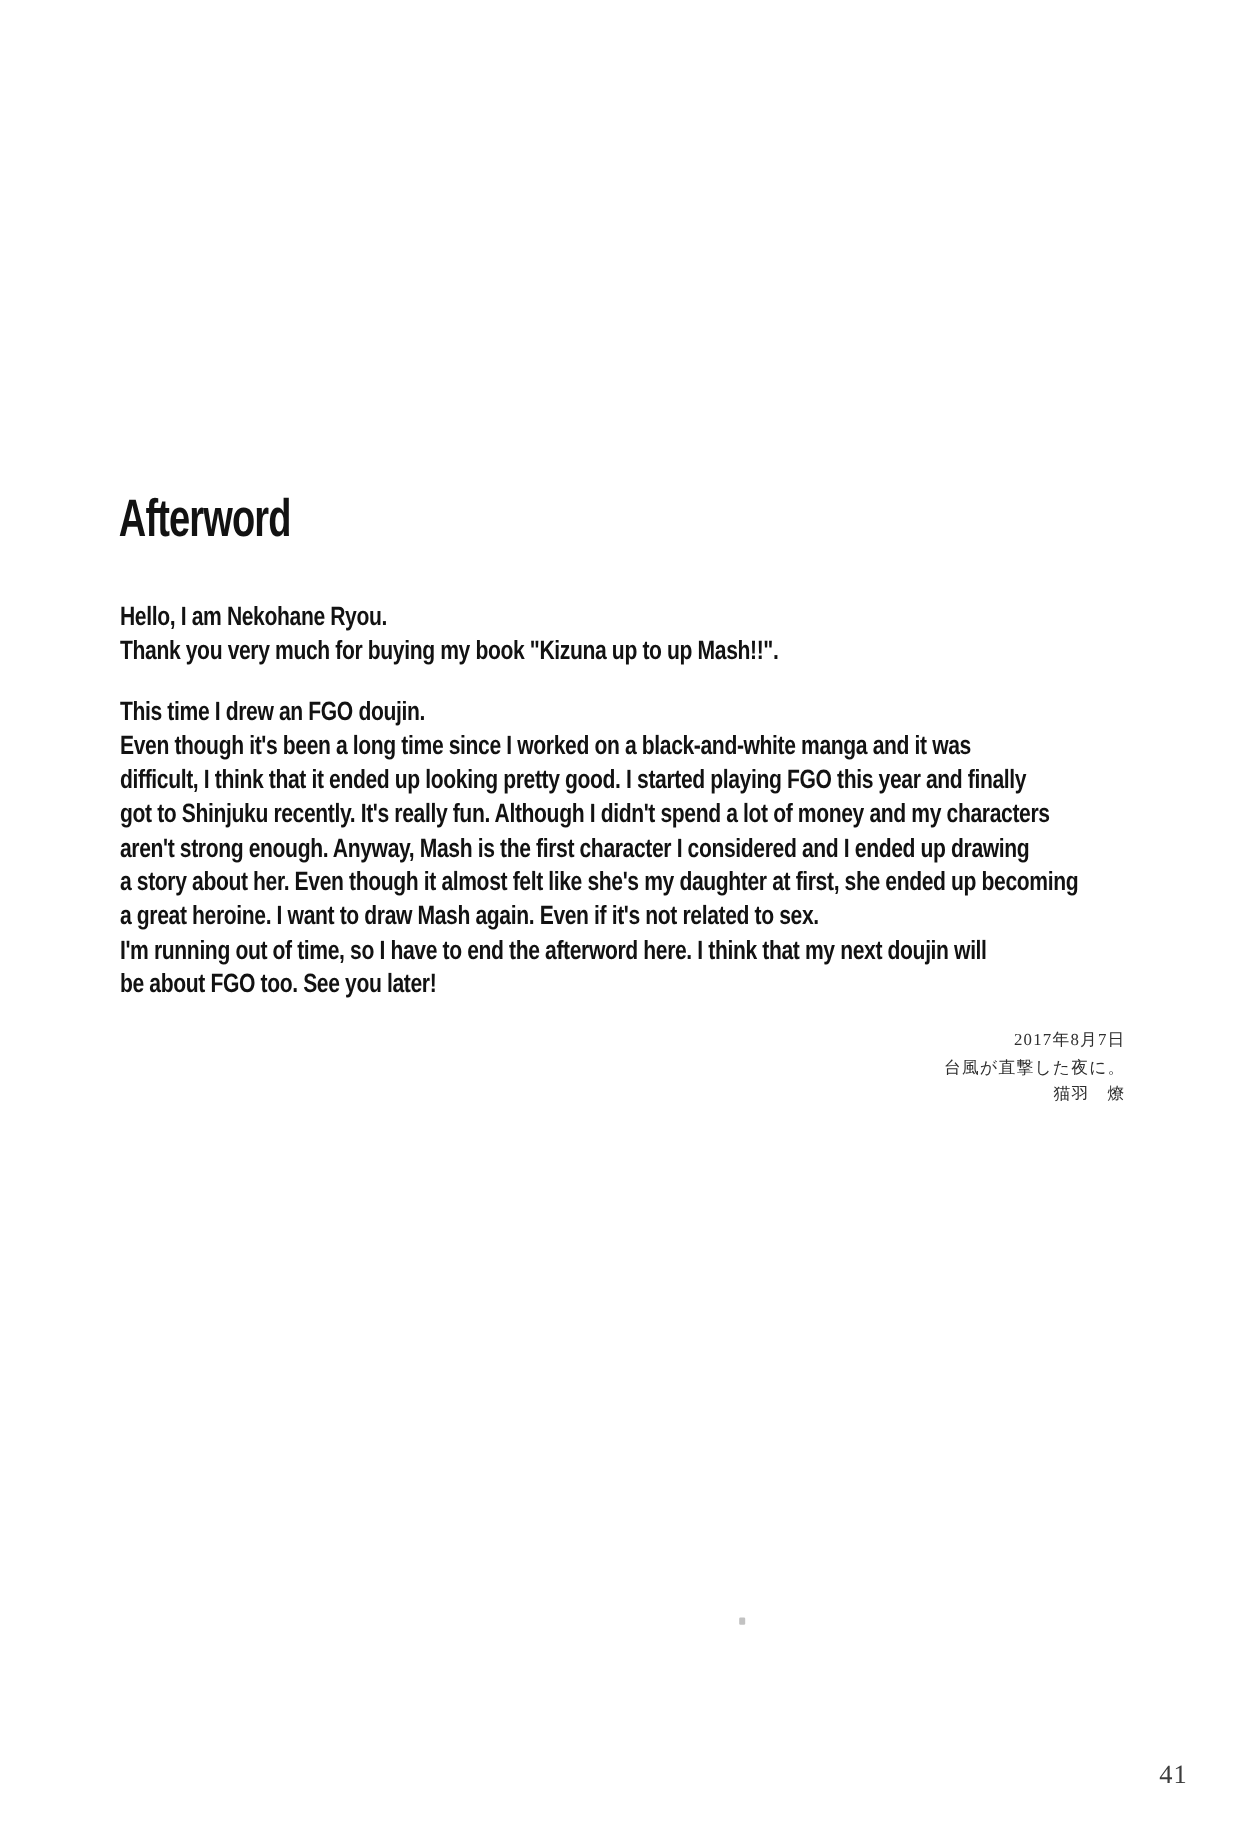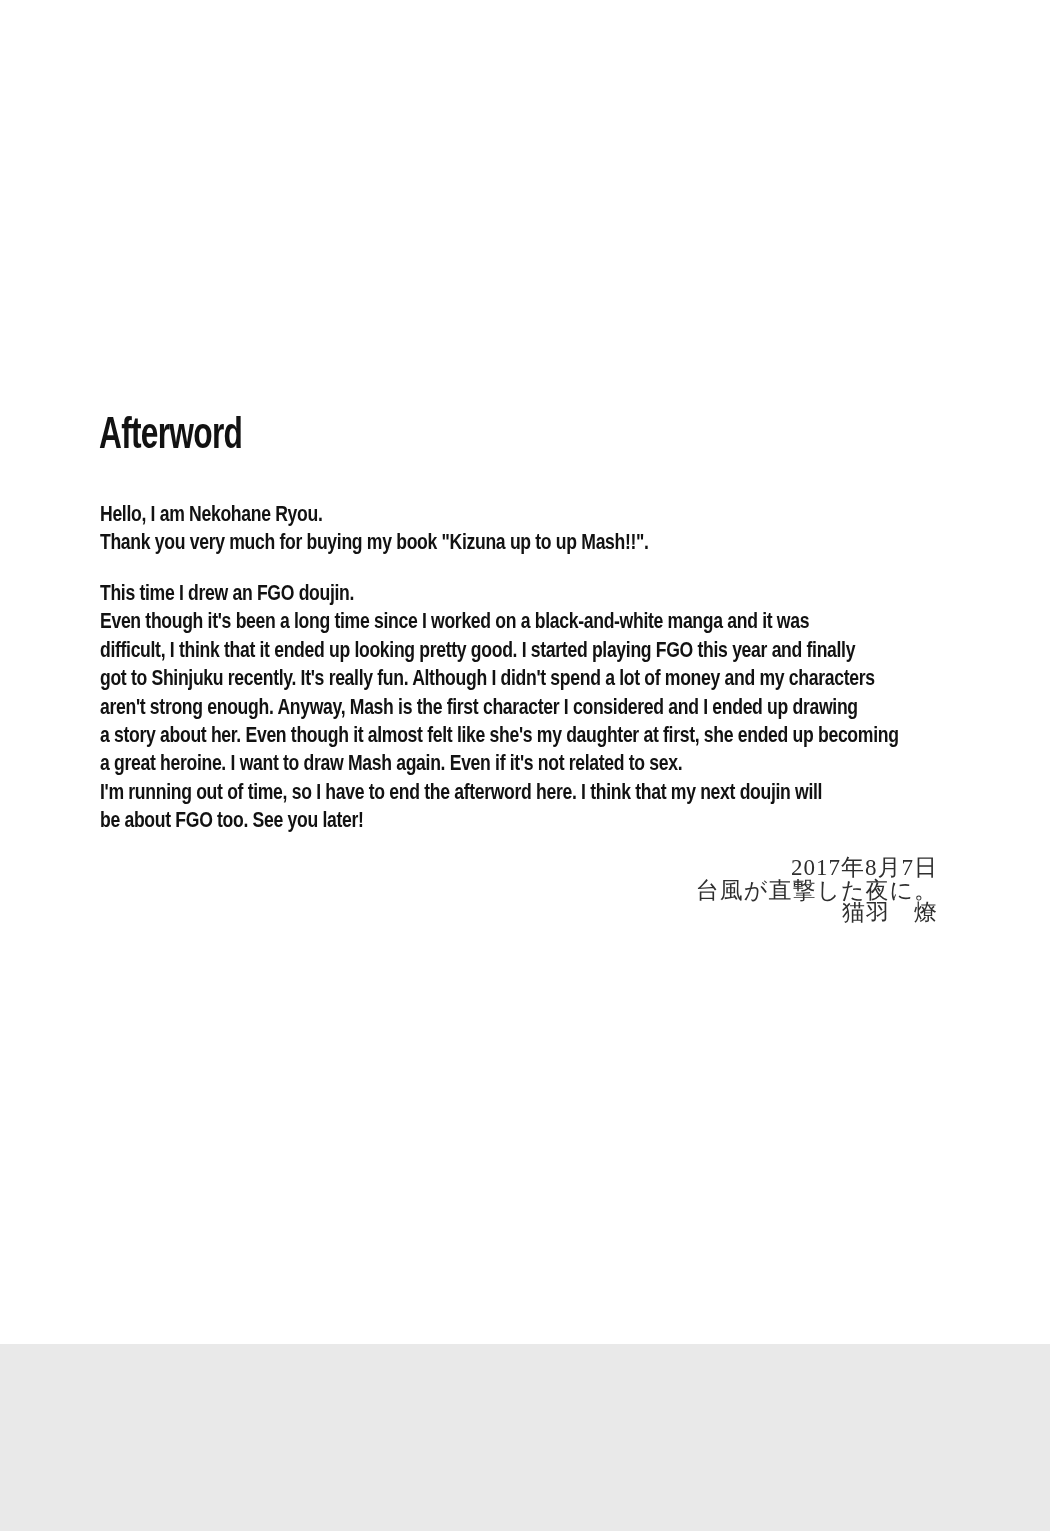--- a/index.html
+++ b/index.html
@@ -1,20 +1,20 @@
 <!DOCTYPE html>
 <html style="--ink: #121212; --muted-ink: #2e2e2e; --page-number-color: #3c3c3c;"><head>
 <meta charset="utf-8">
 <style>
   * { margin: 0; padding: 0; box-sizing: border-box; }
   html, body { background: #e9e9e9; }
   .page {
     position: relative;
     width: 1050px;
-    height: 1344px;
+    height: 1531px;
     background: #ffffff;
     overflow: hidden;
     font-family: "Liberation Sans", sans-serif;
     color: var(--ink, #121212);
   }
   .heading {
     position: absolute;
     left: 99px;
     top: 408px;
     font-size: 44px;
@@ -40,21 +40,21 @@
   }
   .intro { top: 500px; }
   .bodytext { top: 579px; }
   .textline { height: 28.4px; }
   .colophon {
     position: absolute;
     top: 857px;
     right: 112px;
     text-align: right;
     font-family: "Liberation Serif", serif;
-    font-size: 23px;
+    font-size: 14px;
     line-height: 22.5px;
     color: var(--muted-ink, #2e2e2e);
     letter-spacing: 1px;
   }
   .page-number {
     position: absolute;
     left: 966px;
     top: 1466px;
     font-family: "Liberation Serif", serif;
     font-size: 22px;

